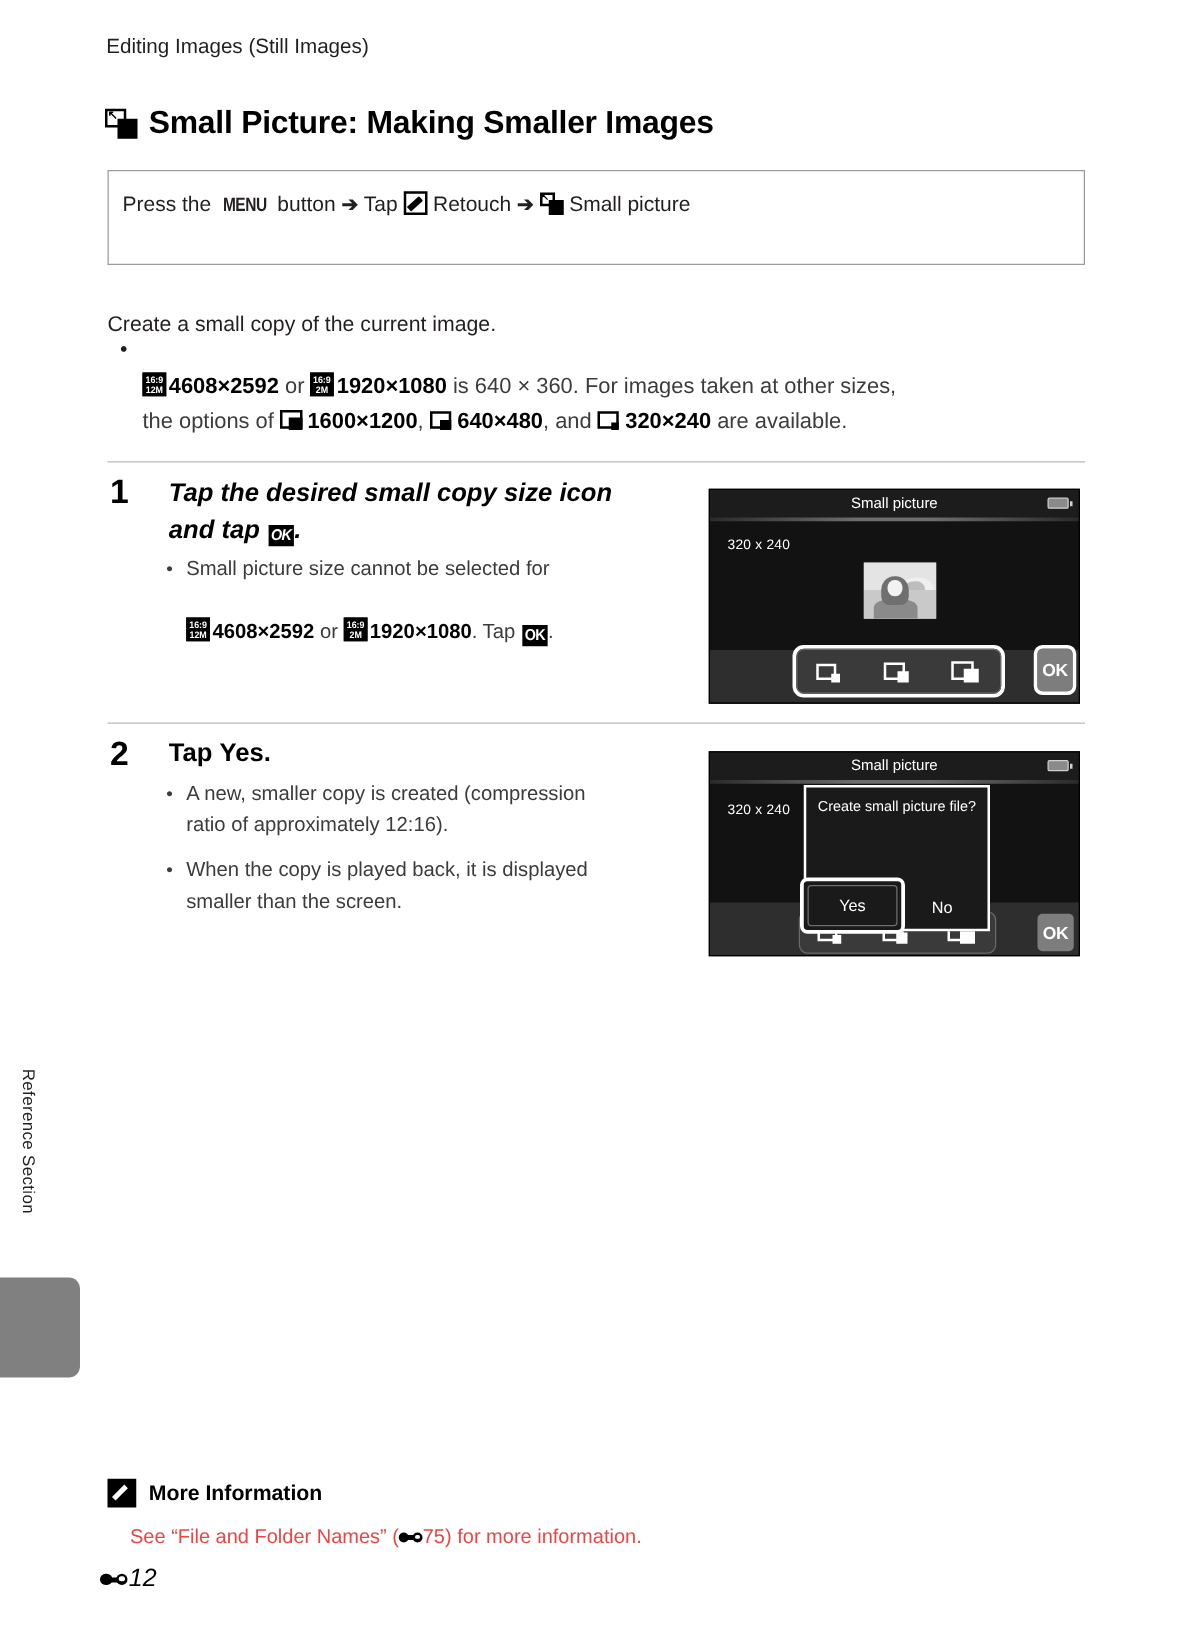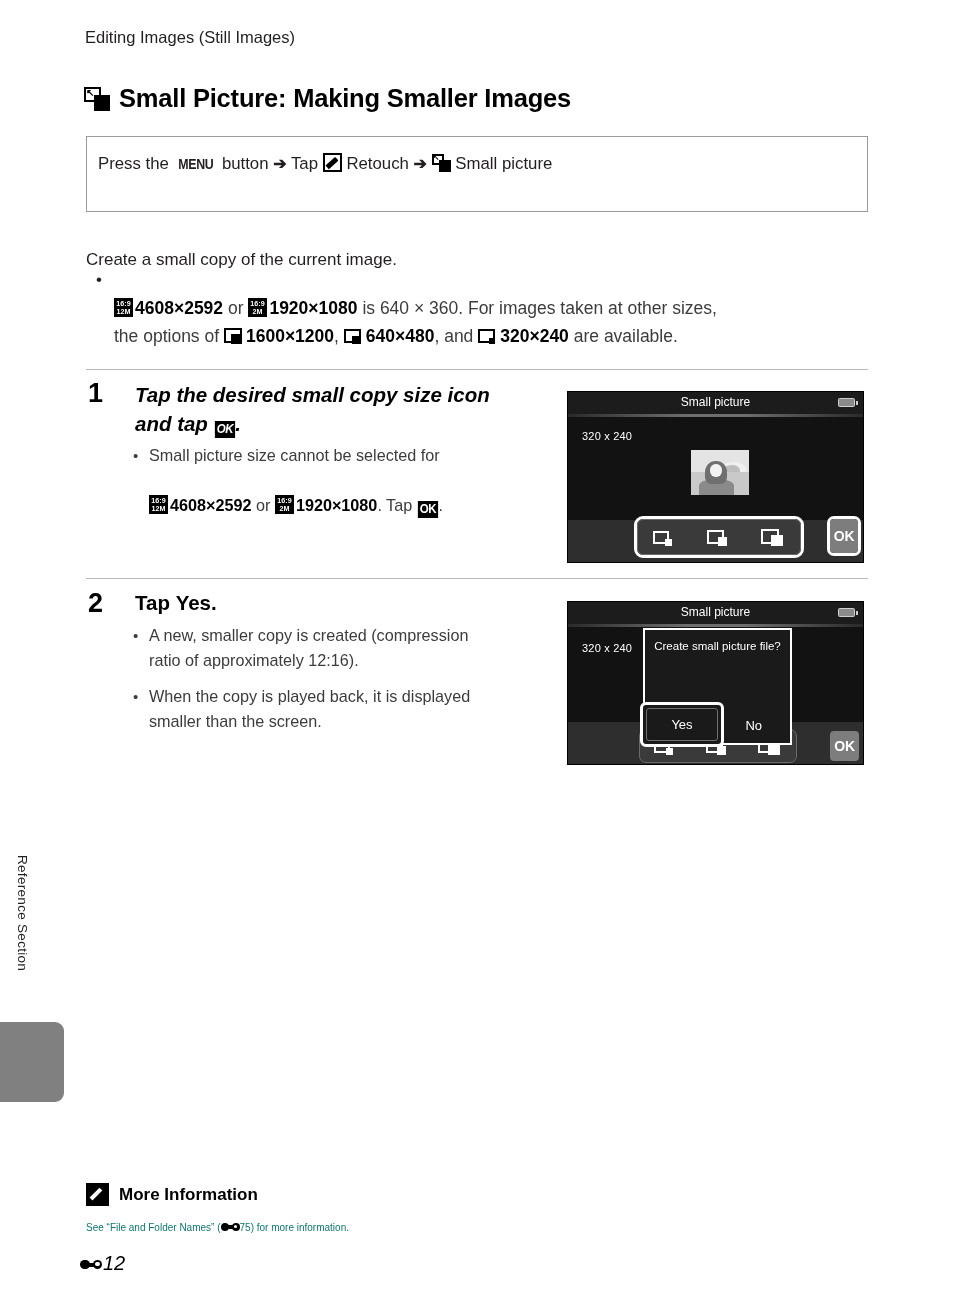--- a/index.html
+++ b/index.html
@@ -346,22 +346,22 @@
   #moreinfo-title { font-size:17px; font-weight:bold; color:#000; }
   .ico-pencil-solid {
     position:relative; width:23px; height:23px; background:#000; flex:none;
   }
   .ico-pencil-solid::after {
     content:""; position:absolute; left:5px; top:14px;
     width:14px; height:4px; background:#fff;
     transform:rotate(-45deg); transform-origin:0 50%;
   }
   #moreinfo-text {
-    position:absolute; left:86px; top:1221px;
-    font-size:10px; color:#0f766e;
+    position:absolute; left:104px; top:1221px;
+    font-size:16px; color:#ef4444;
   }
   
   .ico-ref {
     display:inline-block; position:relative;
     width:19px; height:11px; vertical-align:-1px;
   }
   .ico-ref .bar { position:absolute; left:3px; top:4px; width:13px; height:3.5px; background:#000; }
   .ico-ref .kl  { position:absolute; left:0; top:1.5px; width:8px; height:8px; background:#000; border-radius:50%; }
   .ico-ref .kr  { position:absolute; right:0; top:1.5px; width:8px; height:8px; background:#000; border-radius:50%; }
   .ico-ref .hole{ position:absolute; right:2.2px; top:3.6px; width:3.6px; height:3.6px; background:#fff; border-radius:50%; }

